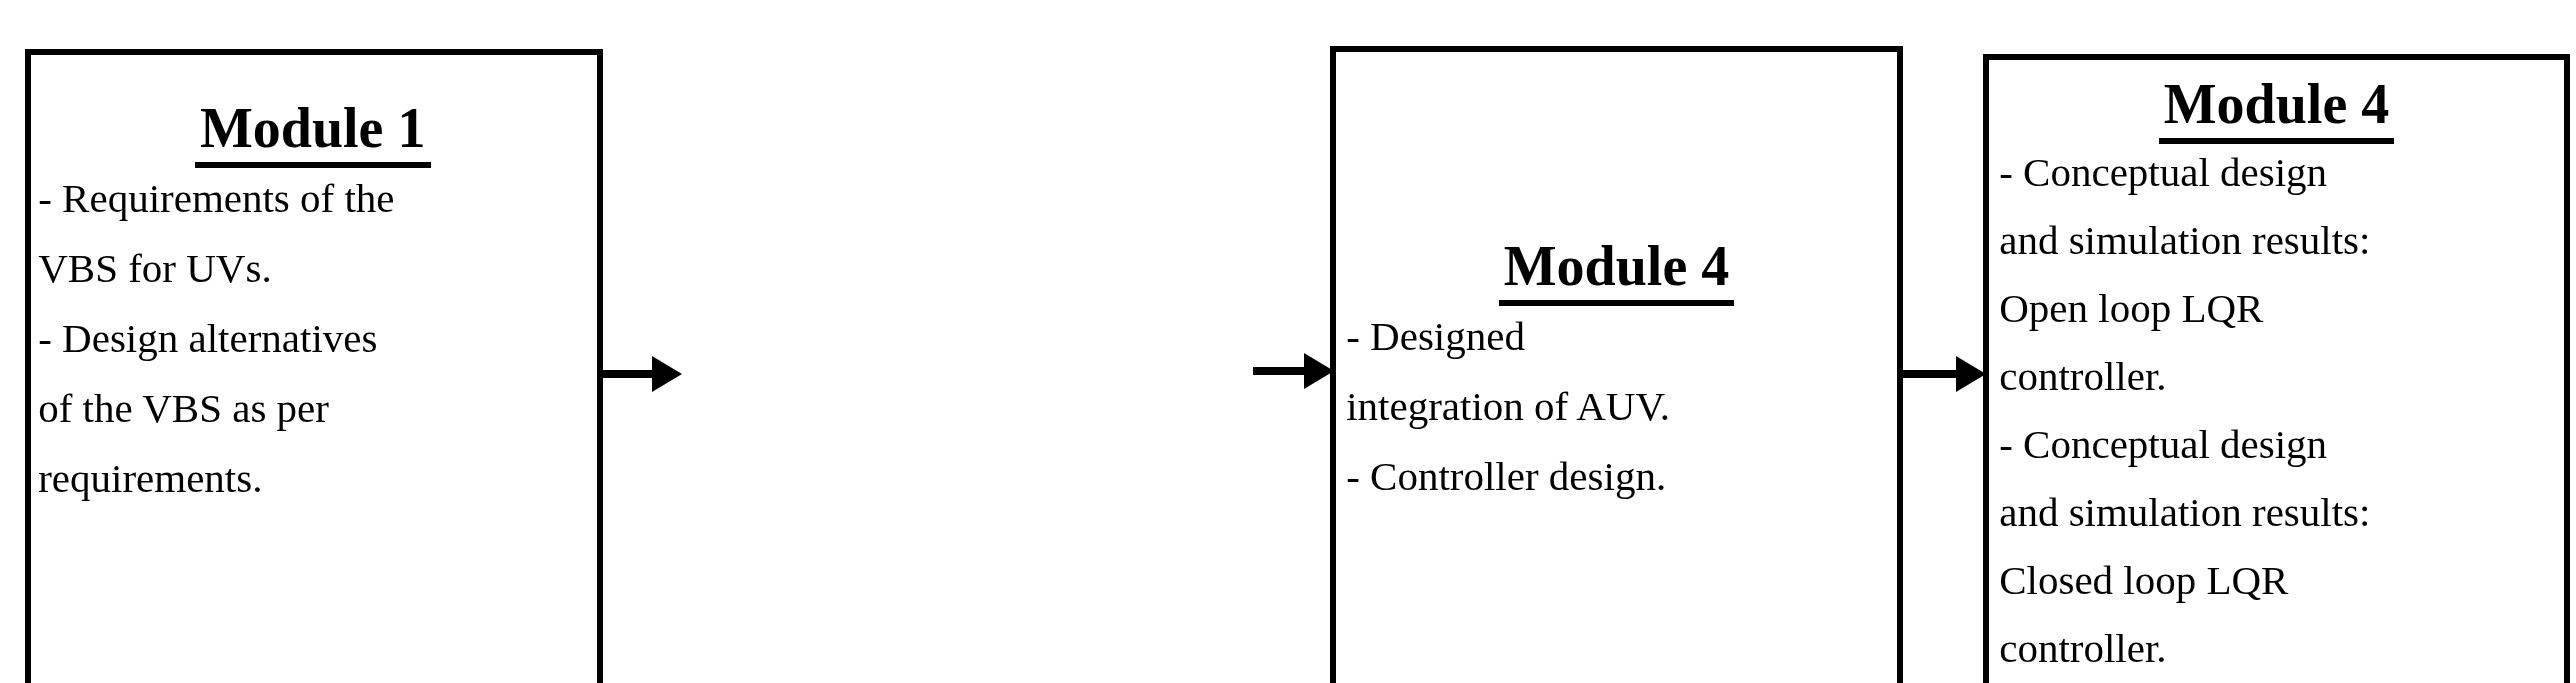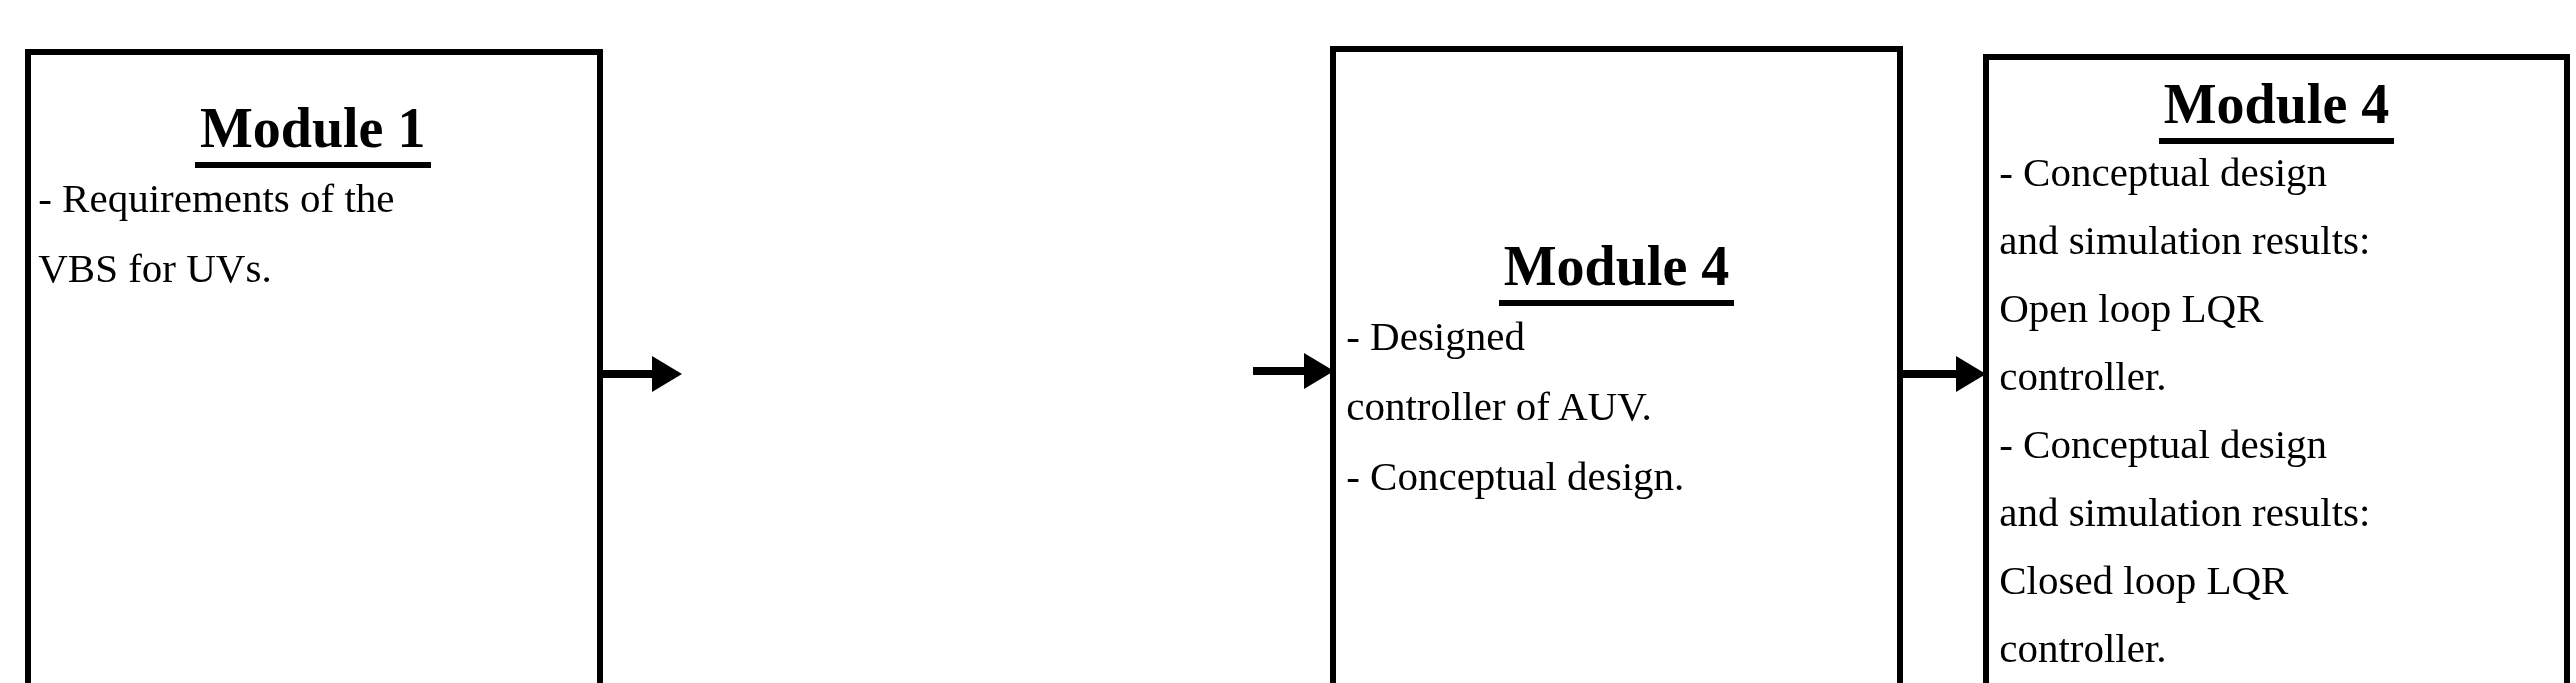--- a/index.html
+++ b/index.html
@@ -84,42 +84,45 @@
 
 <div class="stage">
 
   <div class="module-box box1">
     <div class="module-content">
       <div class="module-title">
         <span class="underlined">Module 1</span>
       </div>
       <div class="module-bullet">- Requirements of the
 VBS for UVs.</div>
+      <div class="module-bullet">- Design alternatives
+of the VBS as per
+requirements.</div>
     </div>
   </div>
 
   <div class="flow-arrow arrow1">
     <div class="arrow-shaft"></div>
     <div class="arrow-head"></div>
   </div>
 
 
   <div class="flow-arrow arrow2">
     <div class="arrow-shaft"></div>
     <div class="arrow-head"></div>
   </div>
 
   <div class="module-box box3">
     <div class="module-content">
       <div class="module-title">
         <span class="underlined">Module 4</span>
       </div>
       <div class="module-bullet">- Designed
-controller of AUV.</div>
-      <div class="module-bullet">- Conceptual design.</div>
+integration of AUV.</div>
+      <div class="module-bullet">- Controller design.</div>
     </div>
   </div>
 
   <div class="flow-arrow arrow3">
     <div class="arrow-shaft"></div>
     <div class="arrow-head"></div>
   </div>
 
   <div class="module-box box4">
     <div class="module-content">

